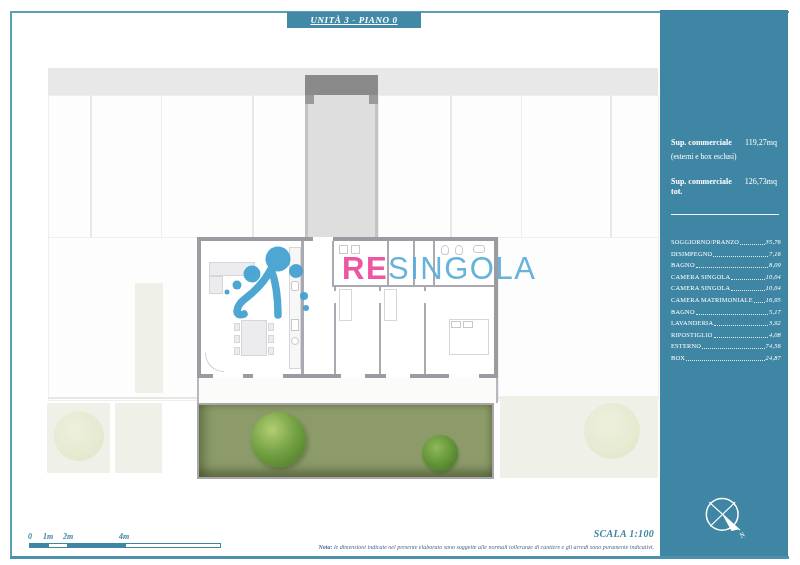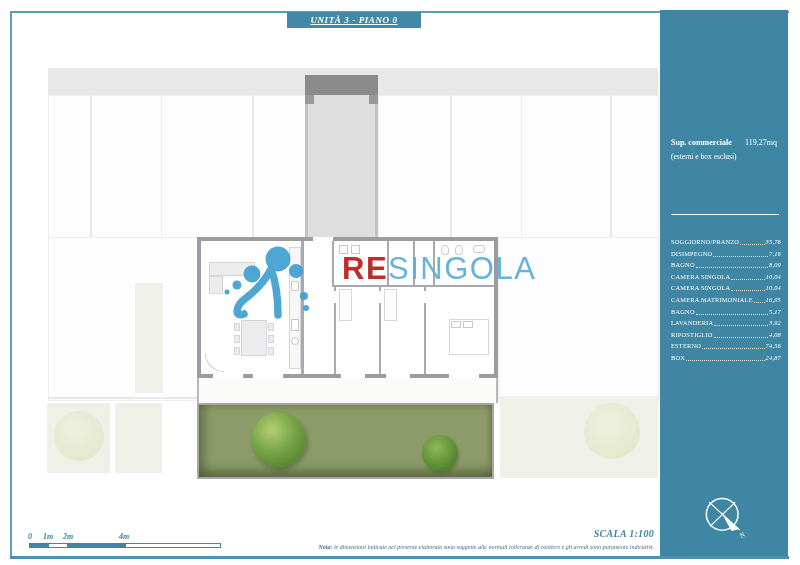--- a/index.html
+++ b/index.html
@@ -47,21 +47,21 @@
   #tree-big{left:251px;top:412px;width:55px;height:55px;
      background:radial-gradient(circle at 38% 32%, #b2cf72, #76a346 45%, #5b8a32 75%, #4c762a 95%);
      box-shadow:2px 3px 4px rgba(40,60,20,.35);}
   #tree-small{left:422px;top:435px;width:36px;height:36px;
      background:radial-gradient(circle at 40% 35%, #8fb85a, #5f9136 55%, #4d7a2b 85%);
      box-shadow:1px 2px 3px rgba(40,60,20,.3);}
   
   #watermark{left:0;top:0;width:100%;height:100%;pointer-events:none;opacity:.92;}
   #brand-word{position:absolute;left:342px;top:253px;font-family:"Liberation Sans",sans-serif;
      font-size:31px;line-height:31px;white-space:nowrap;letter-spacing:1.5px;}
-  #brand-word .b{color:#b91c1c;font-weight:bold;}
+  #brand-word .b{color:#ec4899;font-weight:bold;}
   #brand-word .r{color:#5cadd8;font-weight:400;}
   #brand-tag{position:absolute;left:346px;top:287px;font-family:"Liberation Sans",sans-serif;
      font-size:19px;color:#58abd5;letter-spacing:1px;}
   
   #sidebar{left:660px;top:10px;width:128px;height:546px;background:#3e86a3;color:#fff;}
   #sb-summary{position:absolute;left:11px;top:128px;width:106px;}
   .sum-row{display:flex;justify-content:space-between;font-size:8px;line-height:10px;}
   .sum-row .lab{font-weight:bold;}
   #sb-note{font-size:7.5px;margin-top:4px;}
   #sb-div{position:absolute;left:11px;top:204px;width:108px;height:1px;background:#f2f6f8;}
@@ -205,20 +205,24 @@
     <span>UNITÀ 3 - PIANO 0</span>
   </div>
 
   <div class="abs" id="sidebar">
     <div id="sb-summary">
       <div class="sum-row">
         <span class="lab">Sup. commerciale</span>
         <span>119,27mq</span>
       </div>
       <div id="sb-note">(esterni e box esclusi)</div>
+      <div class="sum-row" style="margin-top:16px;">
+        <span class="lab">Sup. commerciale tot.</span>
+        <span>126,73mq</span>
+      </div>
     </div>
     <div id="sb-div"></div>
 
     <div id="room-list">
       <div class="r-row">
           <span>SOGGIORNO/PRANZO</span>
           <span class="dots"></span>
           <span class="val">35,76</span>
         </div>
       <div class="r-row">

